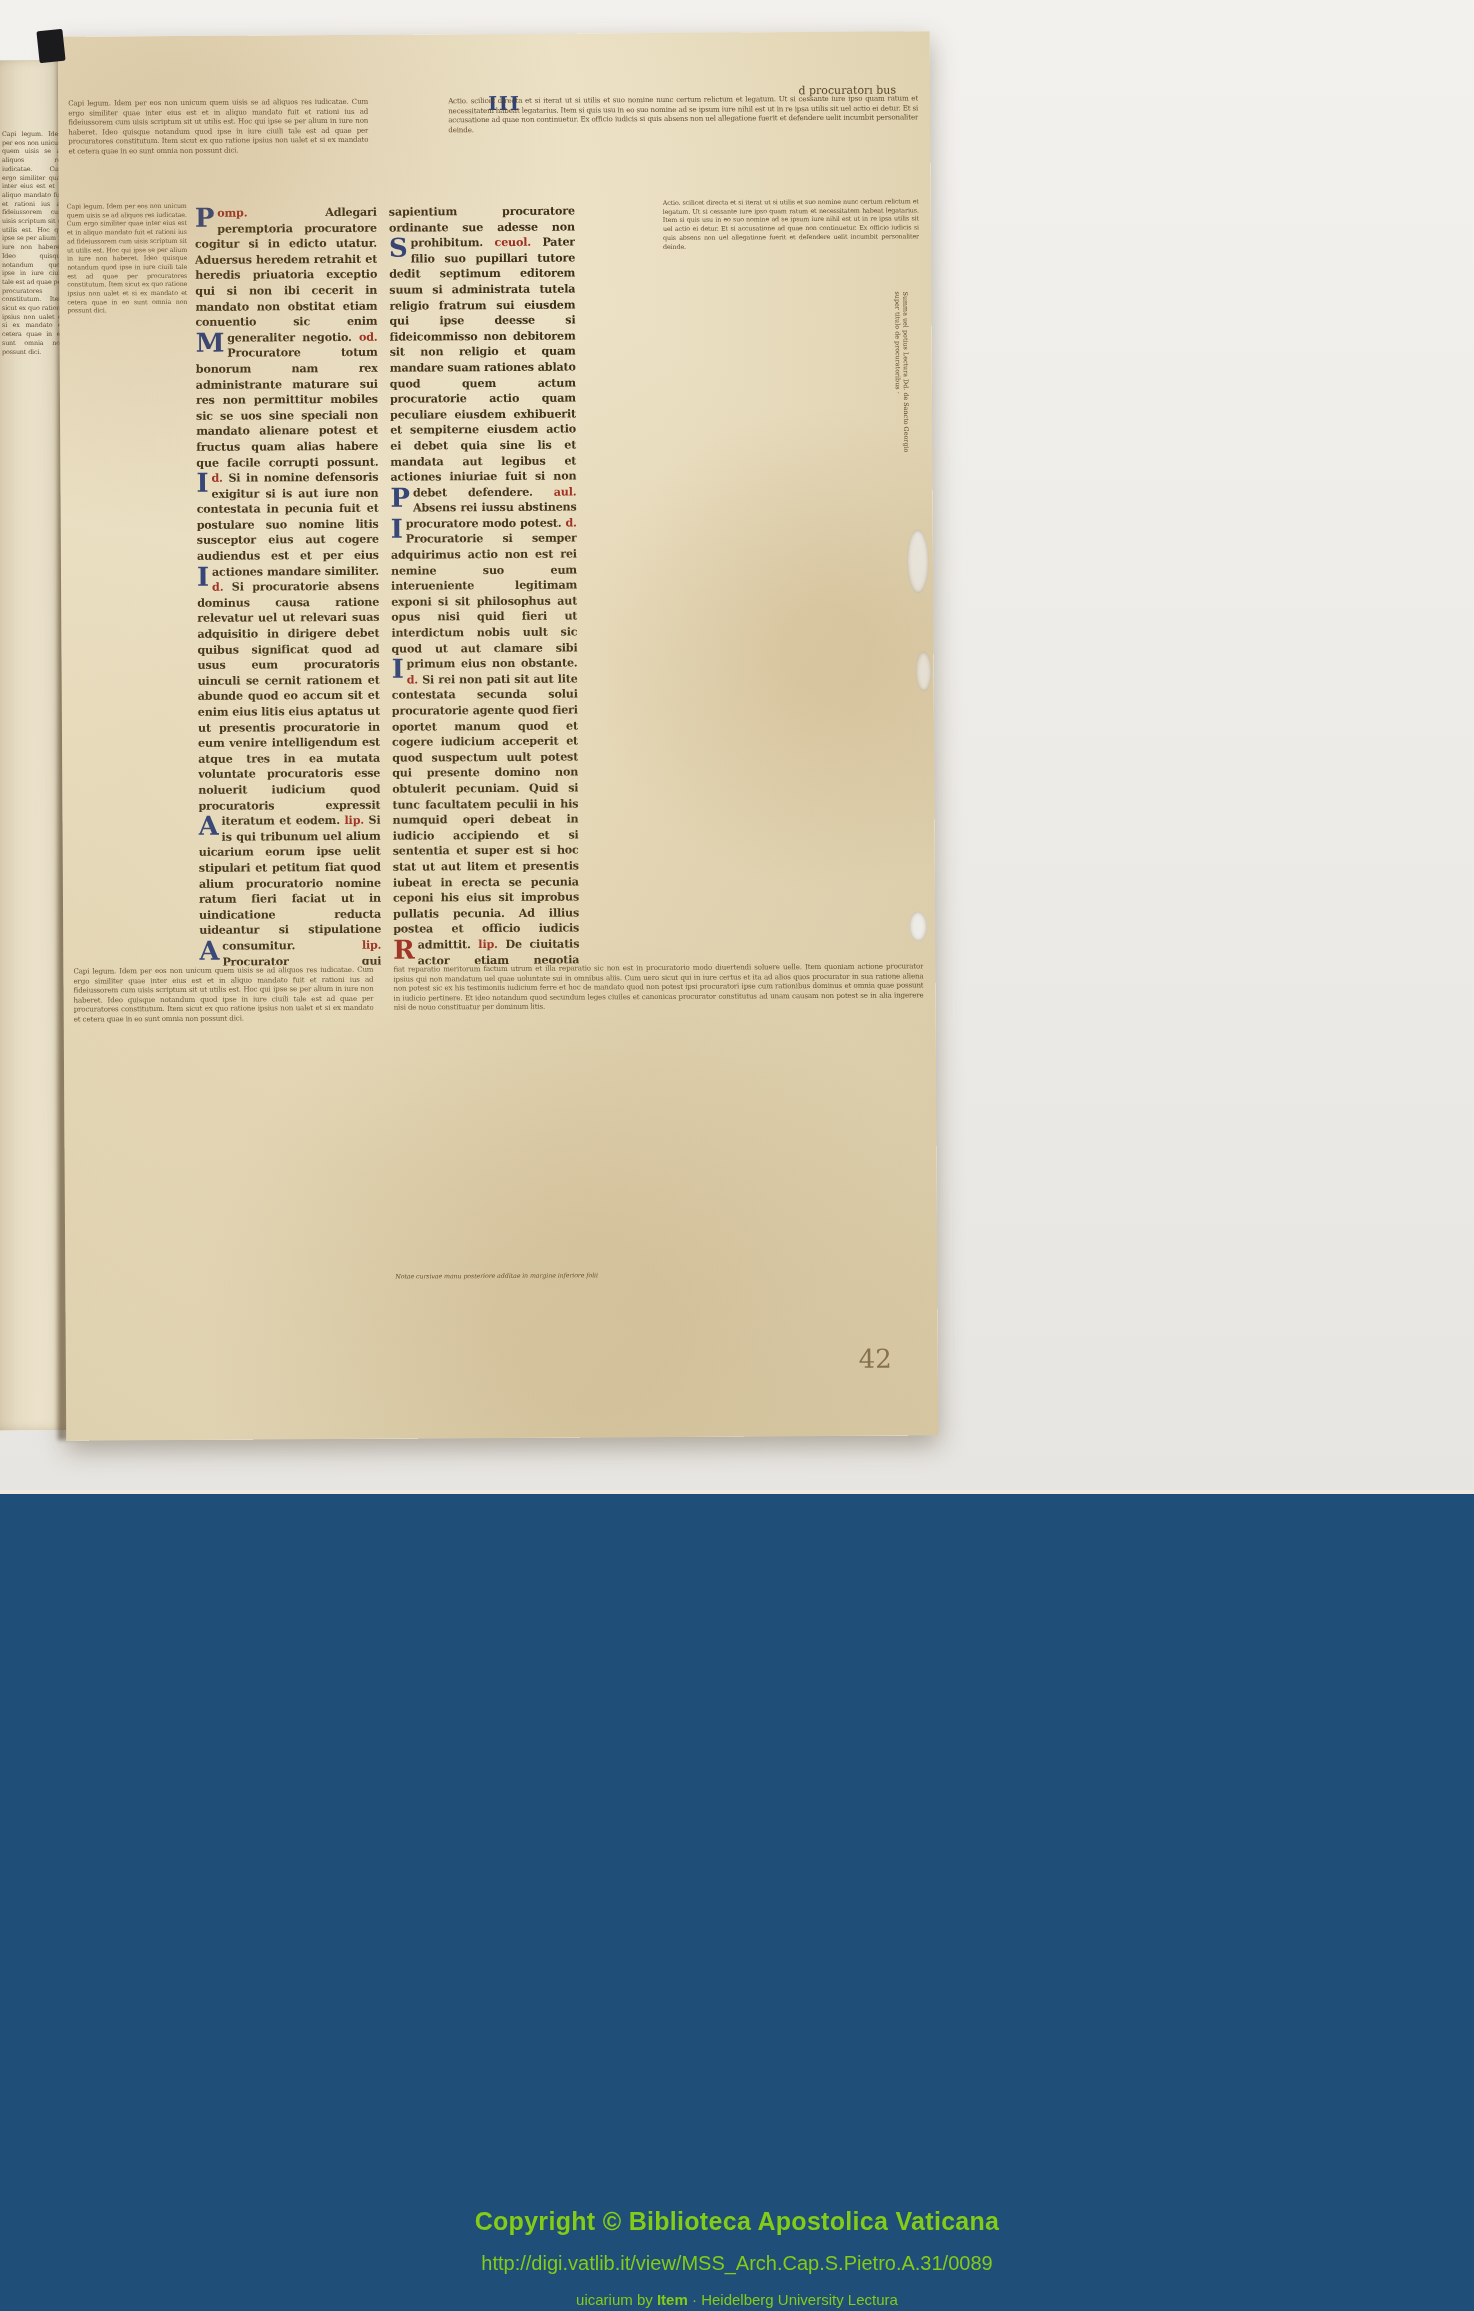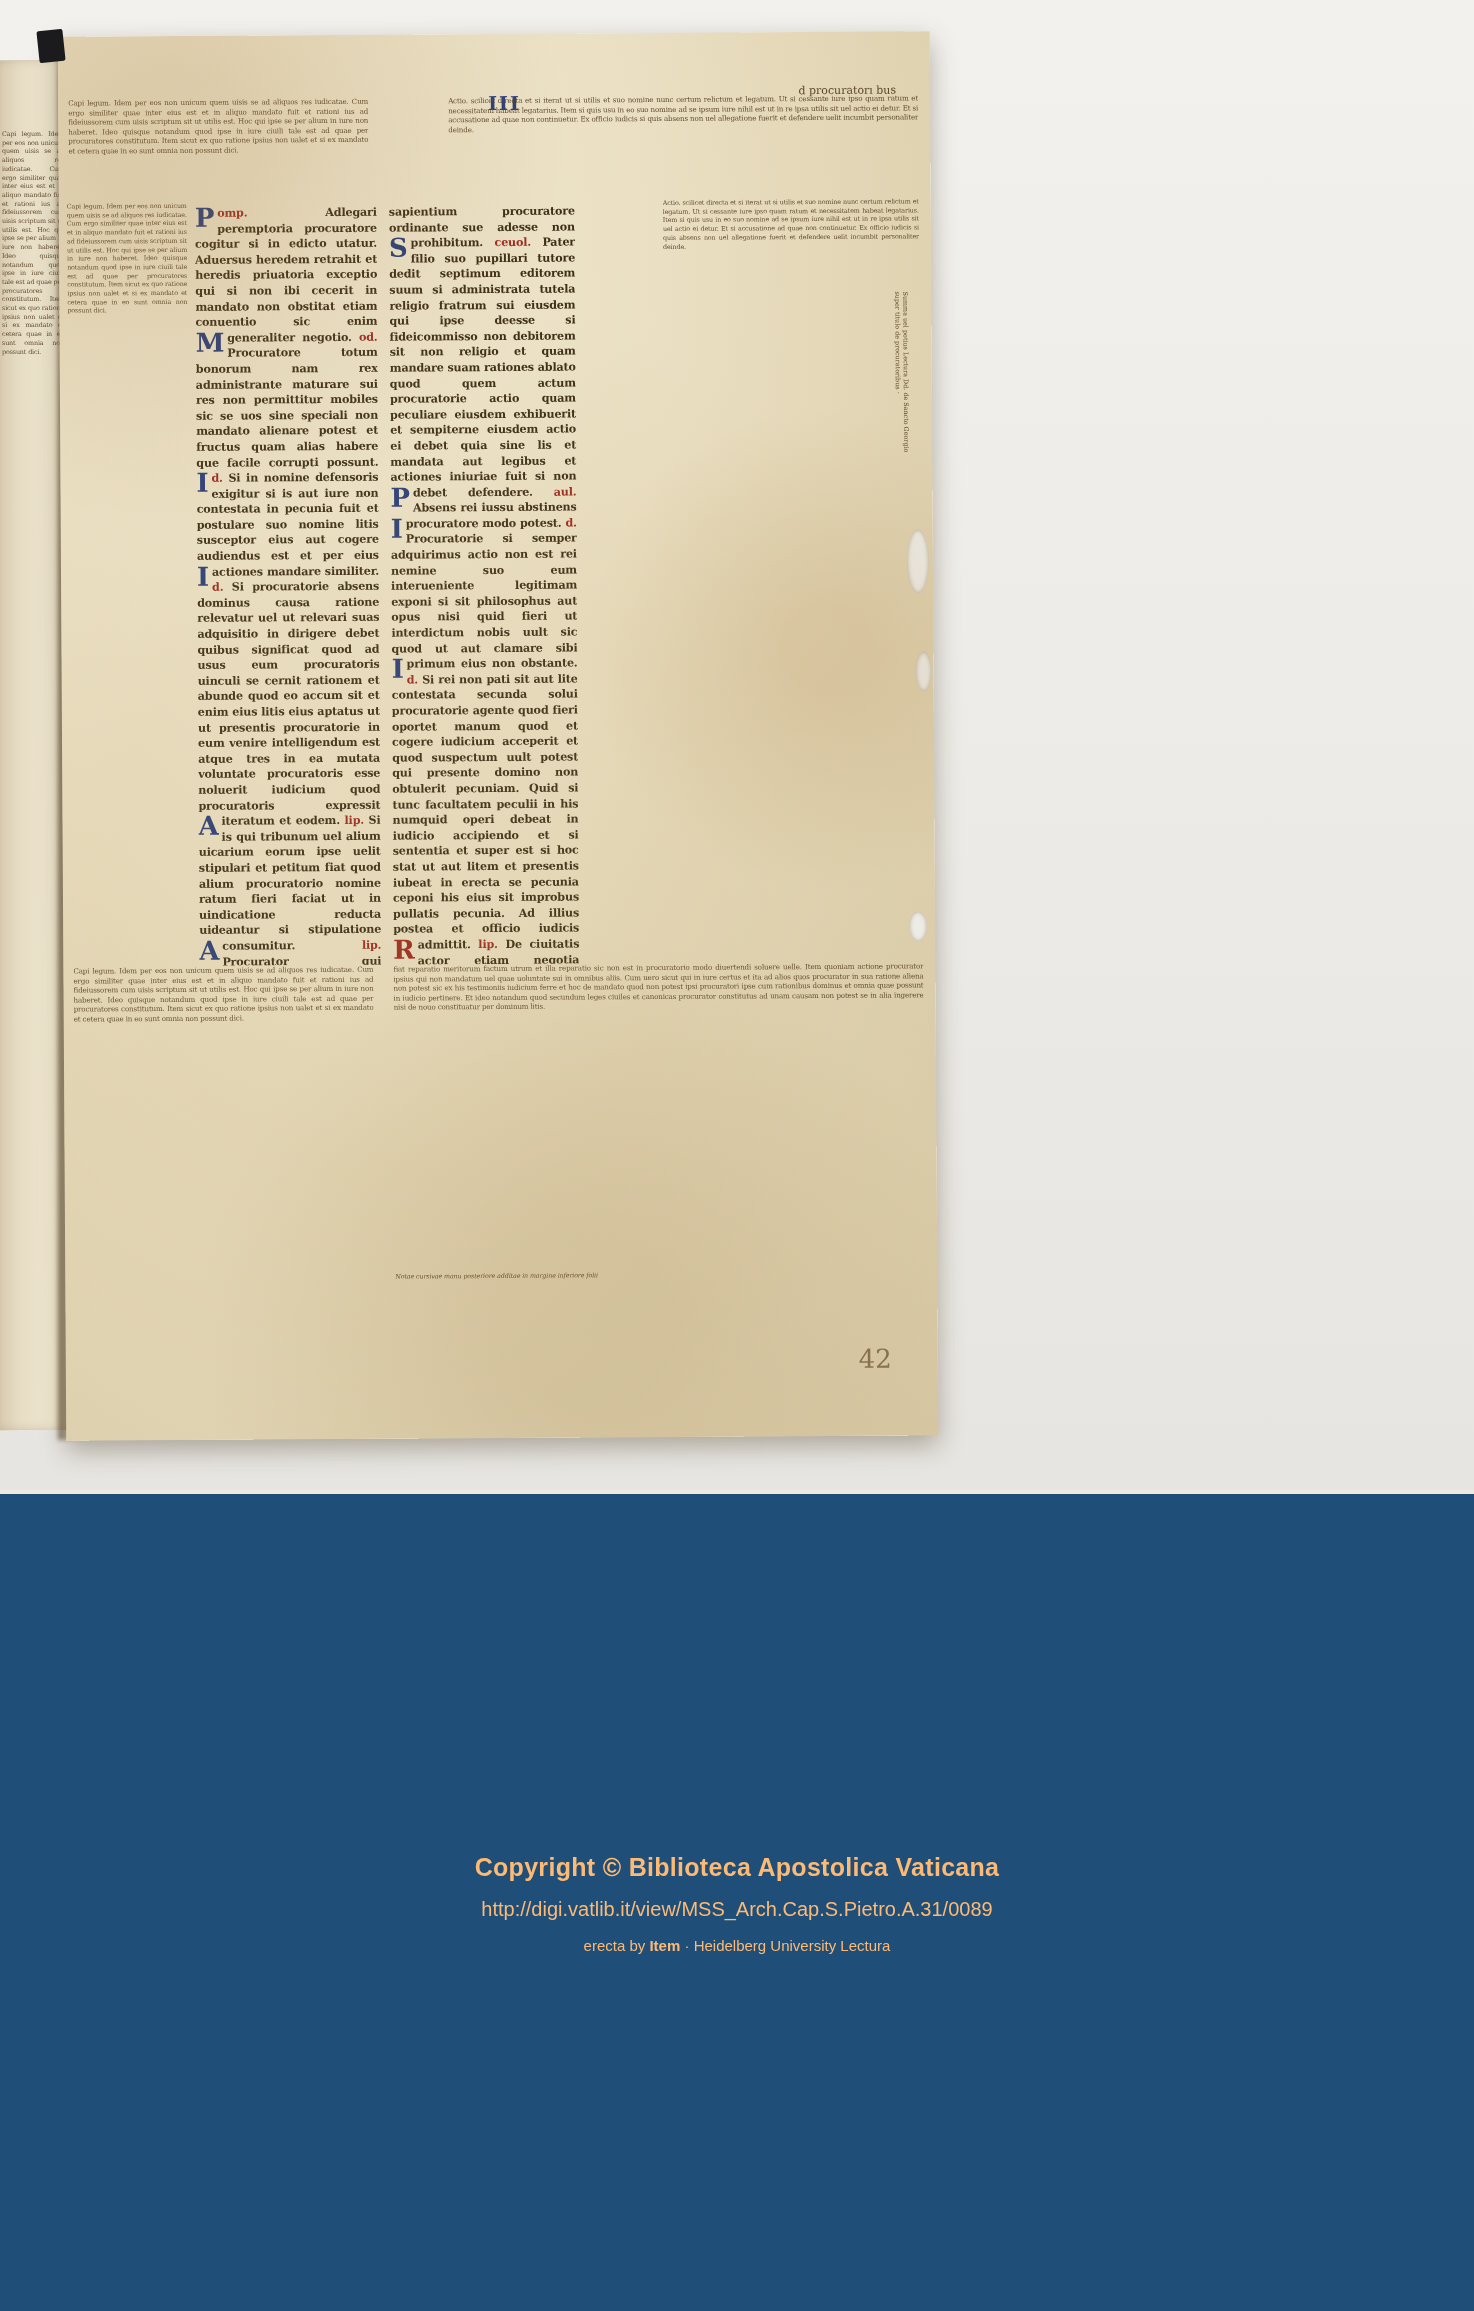--- a/index.html
+++ b/index.html
@@ -198,24 +198,24 @@
   }
 
   
   #banner {
     position: absolute;
     left: 0;
     top: 1494px;
     width: 1474px;
     height: 817px;
     background: #1f4e79;
-    color: #fdba74;
+    color: #84cc16;
     display: flex;
     align-items: center;
-    justify-content: center;
+    justify-content: flex-end;
     flex-direction: column;
   }
   #banner-inner {
     text-align: center;
     line-height: 1.55;
   }
   #copyright-line {
     font-family: "Liberation Sans", sans-serif;
     font-size: 25px;
     font-weight: 700;
@@ -311,18 +311,18 @@
     </div>
 
     <div id="clip"></div>
 
   </div>
 
   <div id="banner">
     <div id="banner-inner">
       <div id="copyright-line">Copyright © Biblioteca Apostolica Vaticana</div>
       <div id="url-line">http://digi.vatlib.it/view/MSS_Arch.Cap.S.Pietro.A.31/0089</div>
-      <div id="powered-line"><span>erecta by </span><b>Item</b><span> · Heidelberg University Lectura</span></div>
+      <div id="powered-line"><span>uicarium by </span><b>Item</b><span> · Heidelberg University Lectura</span></div>
     </div>
 
   </div>
 
 </div>
 
 </body></html>

